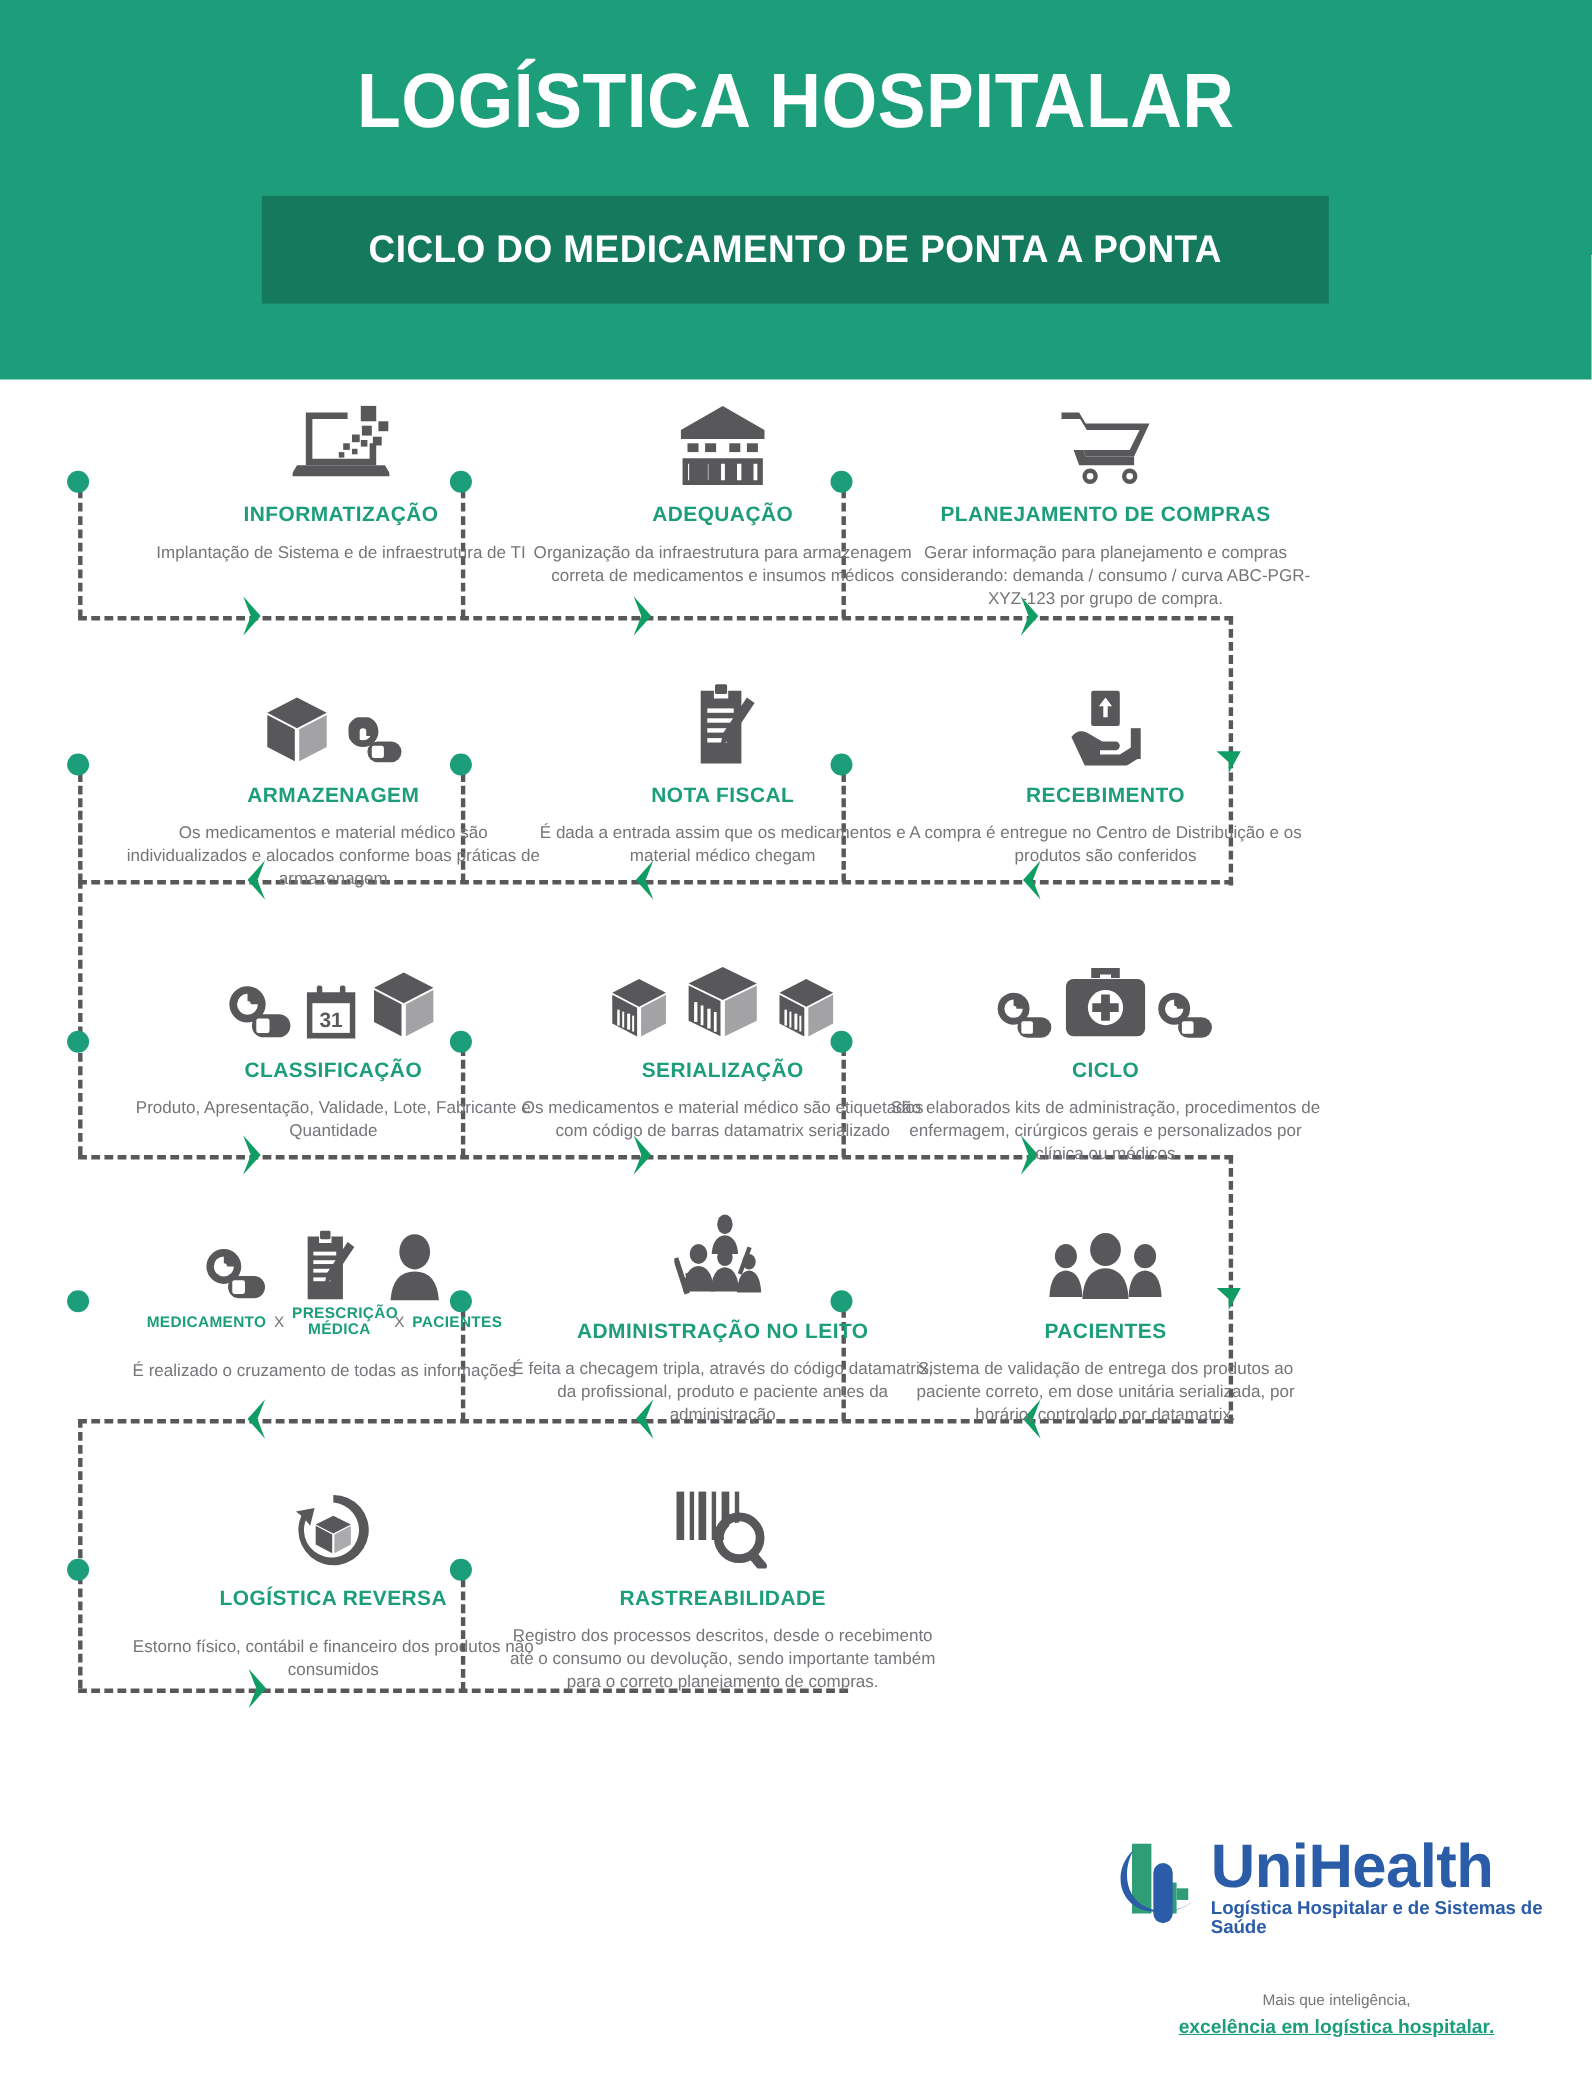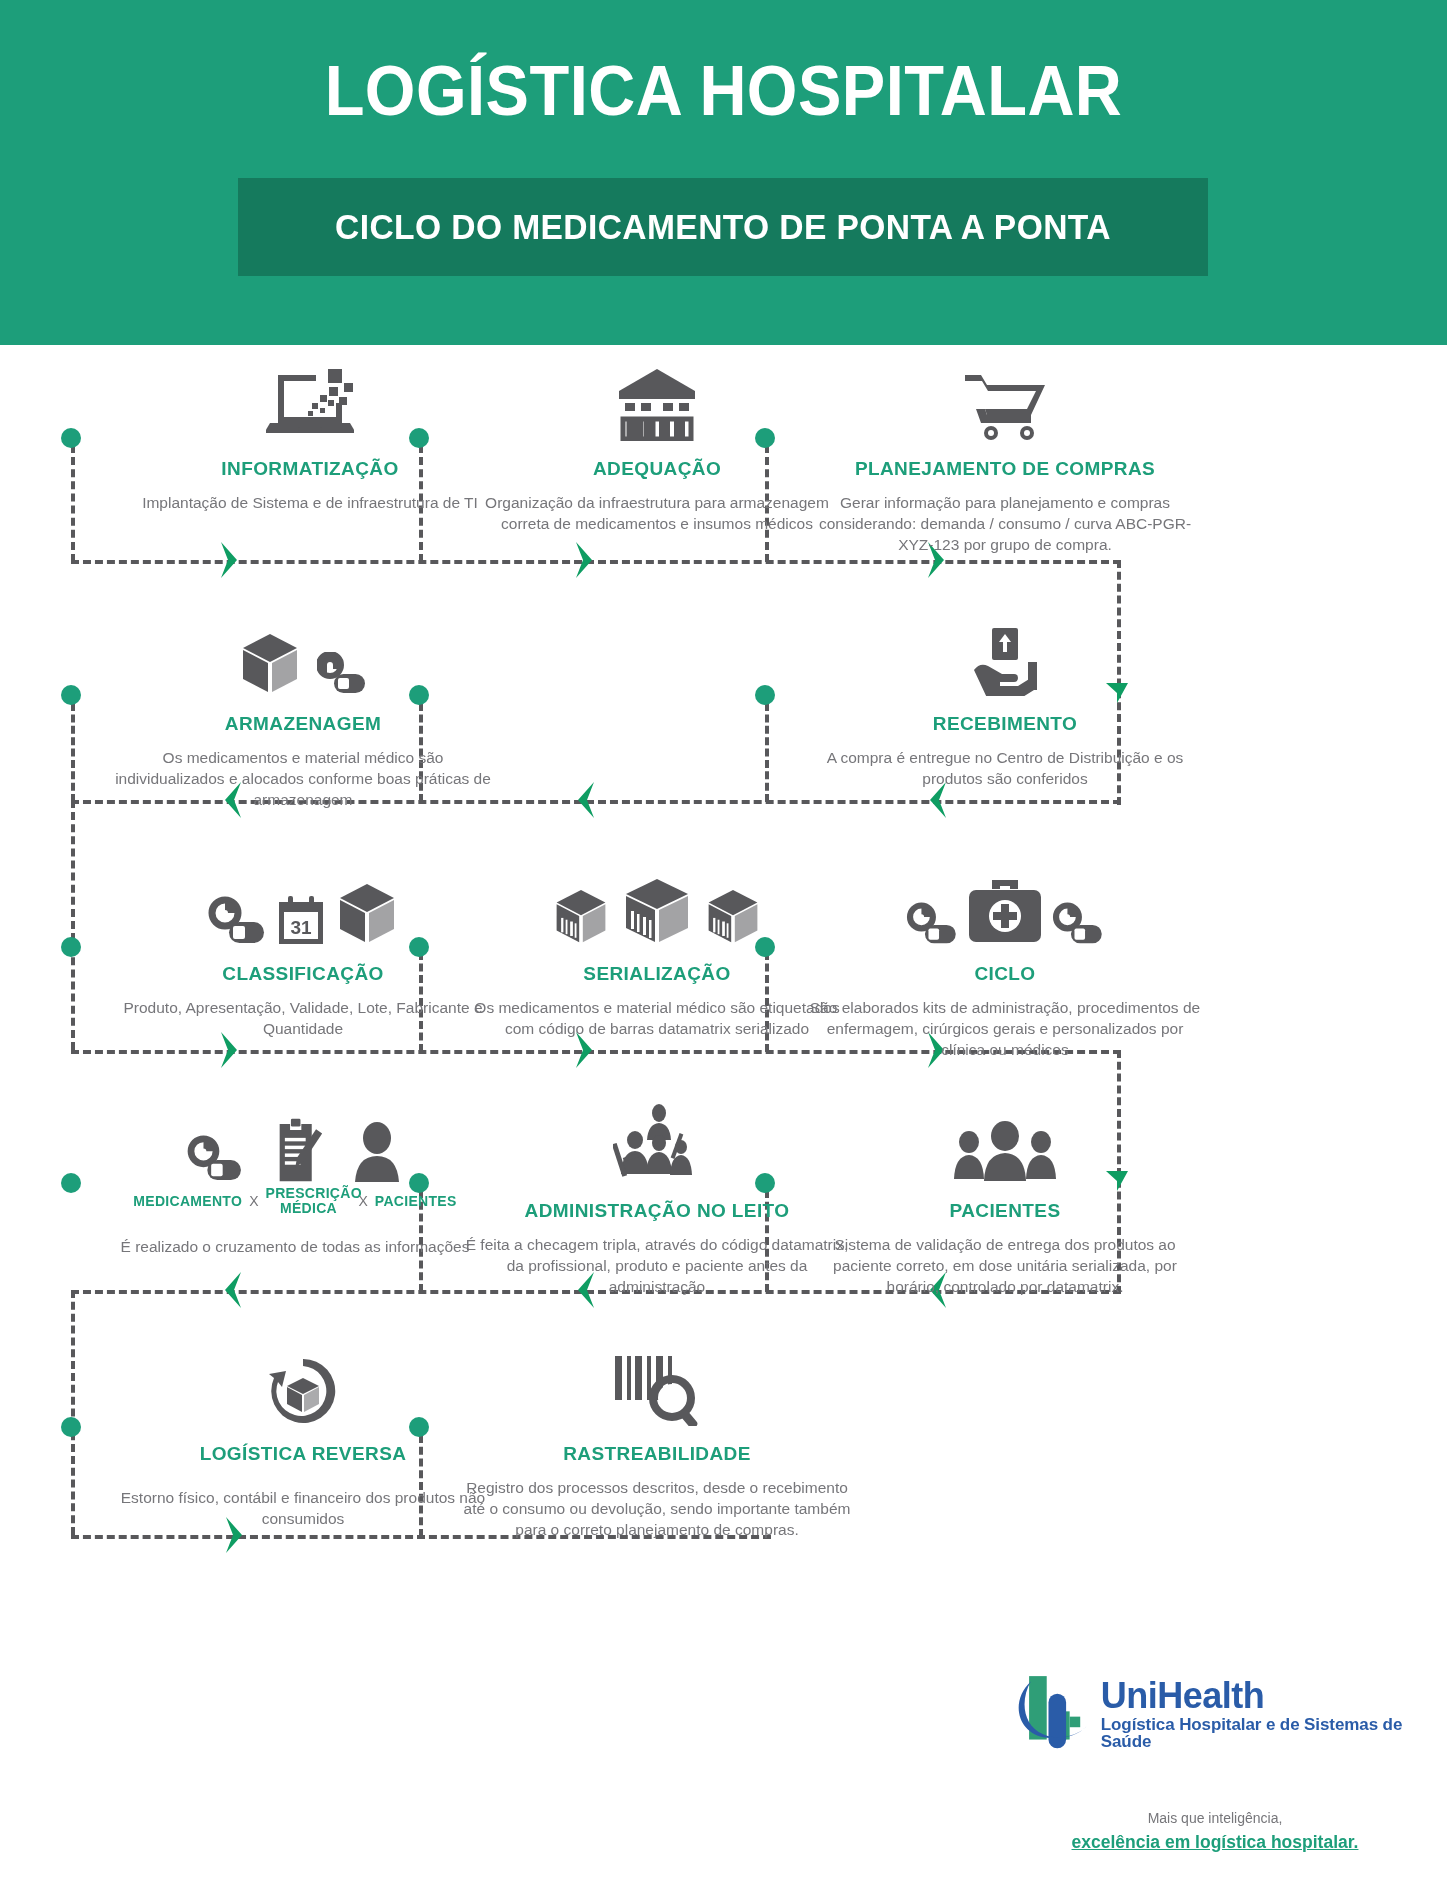--- a/index.html
+++ b/index.html
@@ -153,21 +153,21 @@
   }
   .logo-row {
     display: flex;
     align-items: center;
     justify-content: center;
     gap: 10px;
   }
   .logo-text { line-height: 1; }
   .logo-name {
     color: #2a5ca8;
-    font-size: 36px;
+    font-size: 56px;
     font-weight: bold;
     letter-spacing: -0.5px;
   }
   .logo-tag {
     color: #2a5ca8;
     font-size: 17px;
     font-weight: bold;
     letter-spacing: -0.1px;
     margin-top: 2px;
   }
@@ -353,20 +353,37 @@
             <circle cx="13" cy="13" r="11" fill="none" stroke="#58585b" stroke-width="6"></circle>
             <rect x="17" y="22" width="31" height="19" rx="9.5"></rect>
             <rect x="21" y="26" width="11" height="11" rx="2" fill="#ffffff"></rect>
           </g>
         </svg>
       </div>
       <div class="title">ARMAZENAGEM</div>
       <div class="desc">Os medicamentos e material médico são individualizados e alocados conforme boas práticas de armazenagem</div>
     </div>
 
+    <div class="cell" style="left:447px; top:255px;">
+      <div class="icons">
+        <svg width="60" height="76" viewBox="0 0 60 76">
+          <g fill="#58585b">
+            <rect x="23" y="2" width="11" height="9" rx="1.5"></rect>
+            <path d="M10 8 h12 v7 h13 v-7 h12 v66 h-37 z"></path>
+            <rect x="16" y="24" width="24" height="4" fill="#ffffff"></rect>
+            <rect x="16" y="33" width="24" height="4" fill="#ffffff"></rect>
+            <rect x="16" y="42" width="24" height="4" fill="#ffffff"></rect>
+            <rect x="16" y="51" width="18" height="4" fill="#ffffff"></rect>
+            <path d="M52 14 l7 5 l-22 33 l-9 6 l2 -11 z"></path>
+          </g>
+        </svg>
+      </div>
+      <div class="title">NOTA FISCAL</div>
+      <div class="desc">É dada a entrada assim que os medicamentos e material médico chegam</div>
+    </div>
 
     <div class="cell" style="left:795px; top:255px;">
       <div class="icons">
         <svg width="78" height="70" viewBox="0 0 78 70">
           <g fill="#58585b">
             <rect x="26" y="2" width="26" height="32" rx="2"></rect>
             <path d="M39 8 l6 8 h-4 v10 h-4 v-10 h-4 z" fill="#ffffff"></path>
             <path d="M8 44 q6 -8 14 -4 l14 8 h12 a4 4 0 0 1 0 8 h-14 v4 h18 l16 -10 v14 l-16 10 h-30 z"></path>
             <rect x="62" y="36" width="9" height="28"></rect>
           </g>

